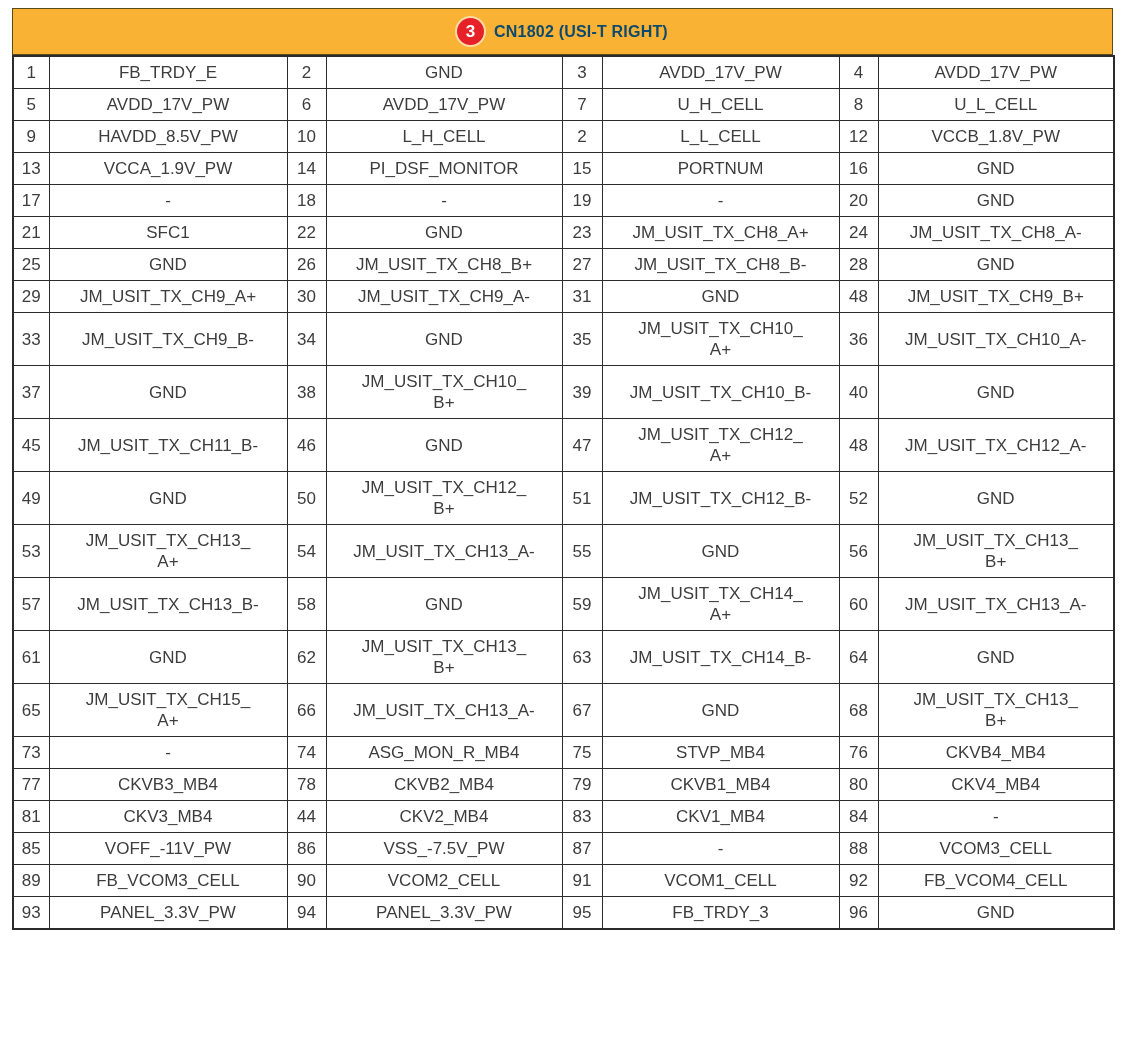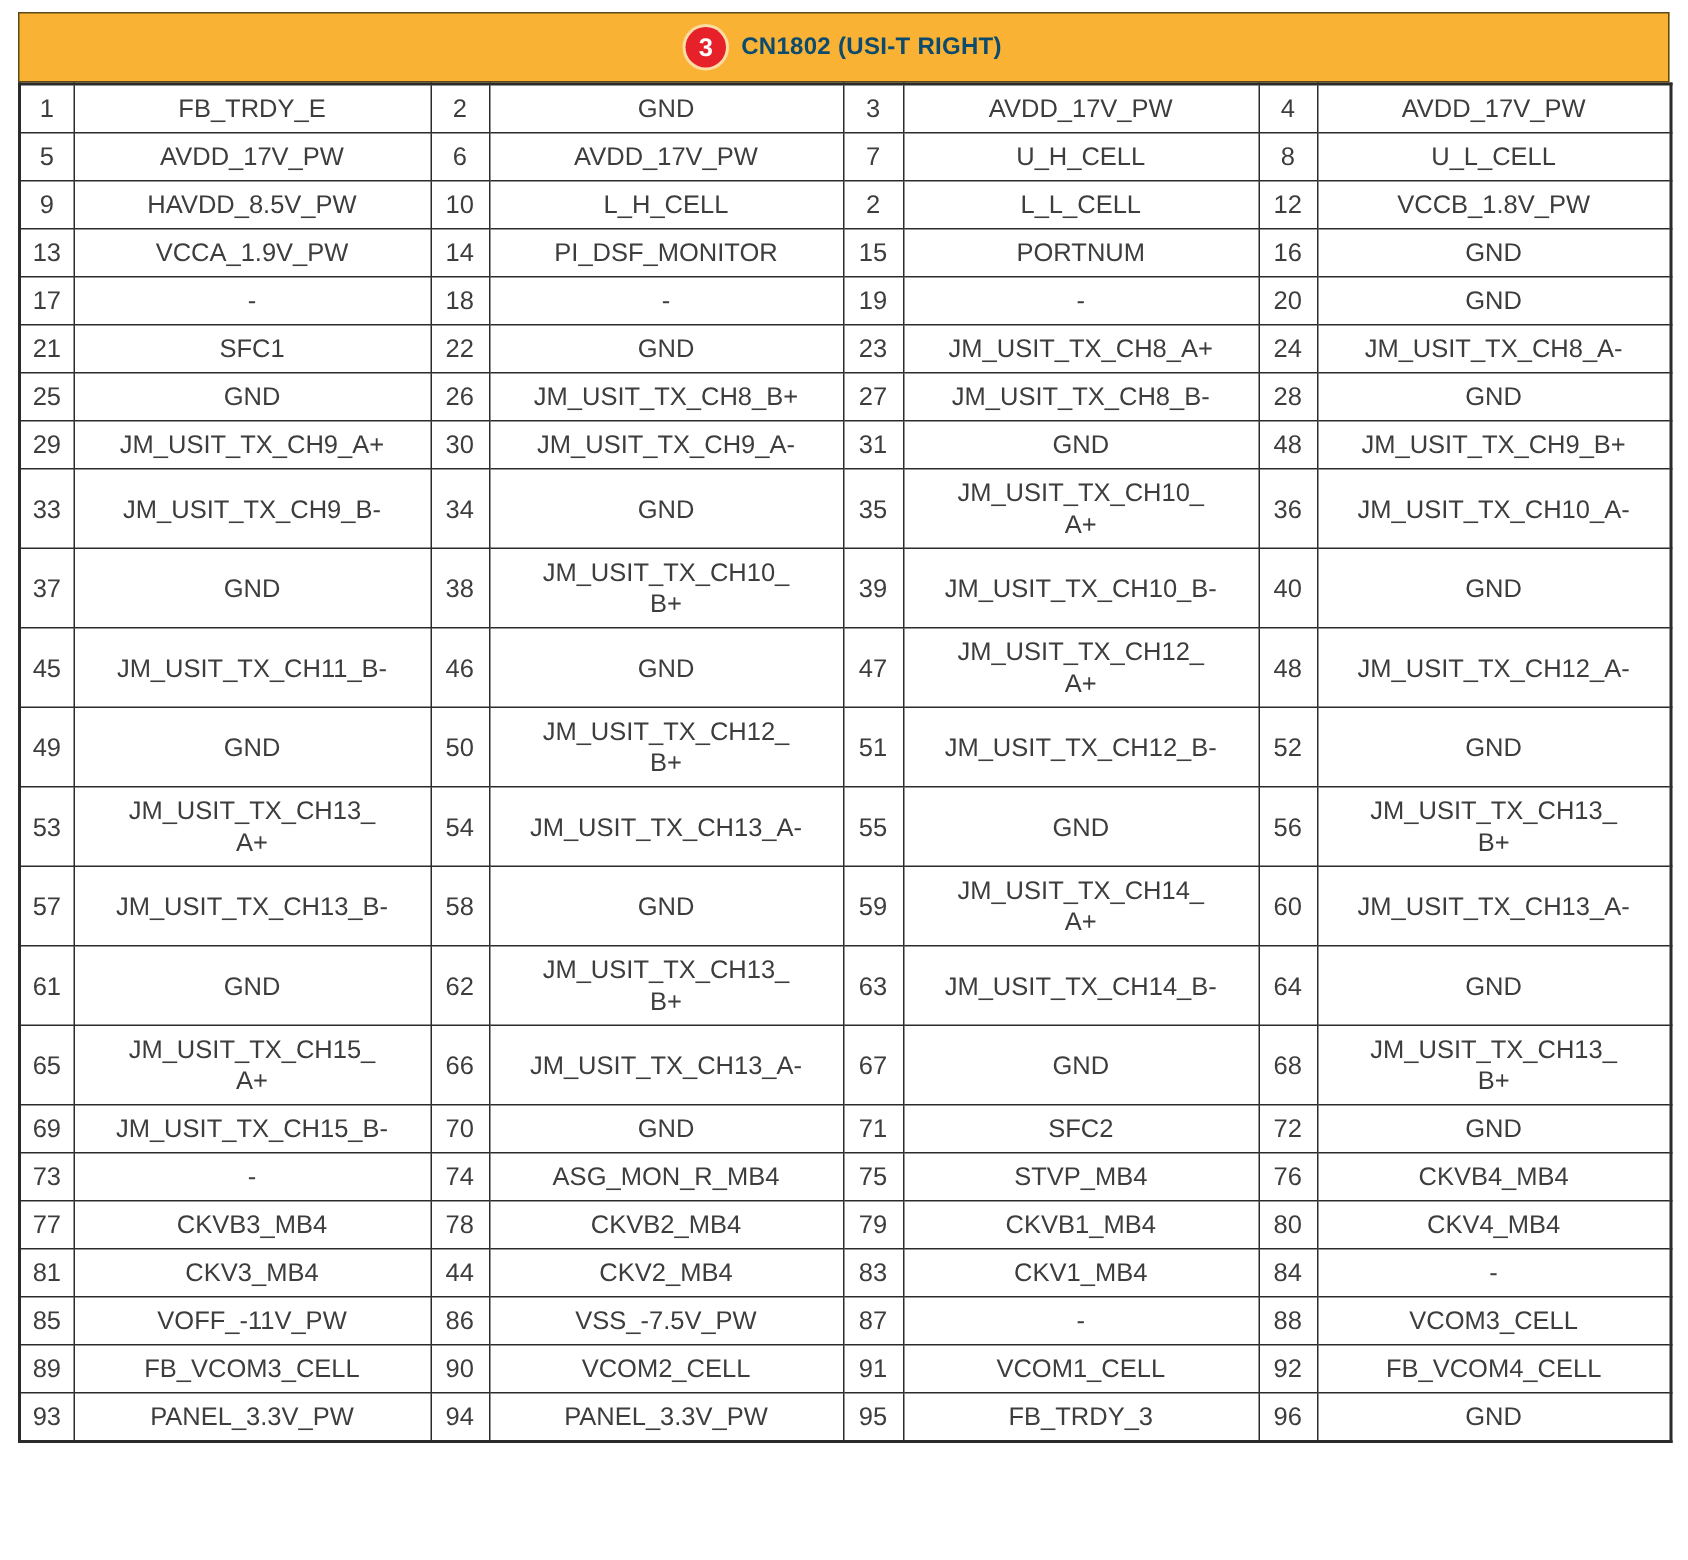--- a/index.html
+++ b/index.html
@@ -249,30 +249,20 @@
 A+</td>
           <td class="pin-num">66</td>
           <td class="pin-sig">JM_USIT_TX_CH13_A-</td>
           <td class="pin-num">67</td>
           <td class="pin-sig">GND</td>
           <td class="pin-num">68</td>
           <td class="pin-sig">JM_USIT_TX_CH13_
 B+</td>
         </tr>
         <tr>
-          <td class="pin-num">69</td>
-          <td class="pin-sig">JM_USIT_TX_CH15_B-</td>
-          <td class="pin-num">70</td>
-          <td class="pin-sig">GND</td>
-          <td class="pin-num">71</td>
-          <td class="pin-sig">SFC2</td>
-          <td class="pin-num">72</td>
-          <td class="pin-sig">GND</td>
-        </tr>
-        <tr>
           <td class="pin-num">73</td>
           <td class="pin-sig">-</td>
           <td class="pin-num">74</td>
           <td class="pin-sig">ASG_MON_R_MB4</td>
           <td class="pin-num">75</td>
           <td class="pin-sig">STVP_MB4</td>
           <td class="pin-num">76</td>
           <td class="pin-sig">CKVB4_MB4</td>
         </tr>
         <tr>

